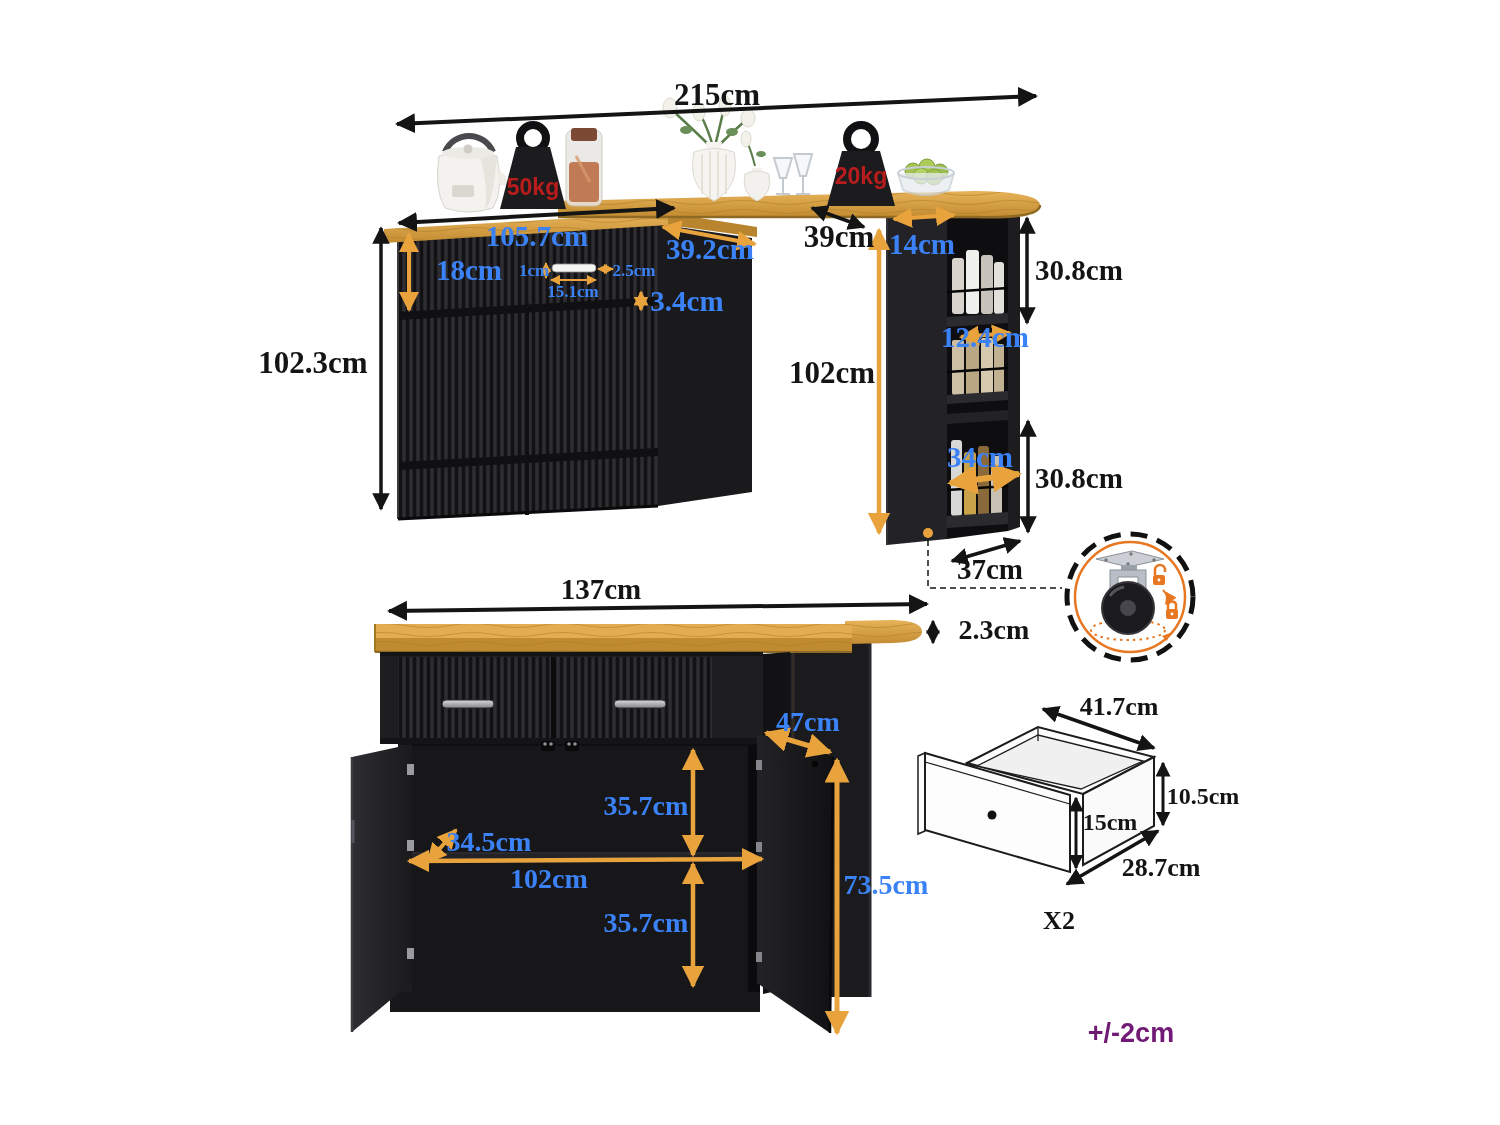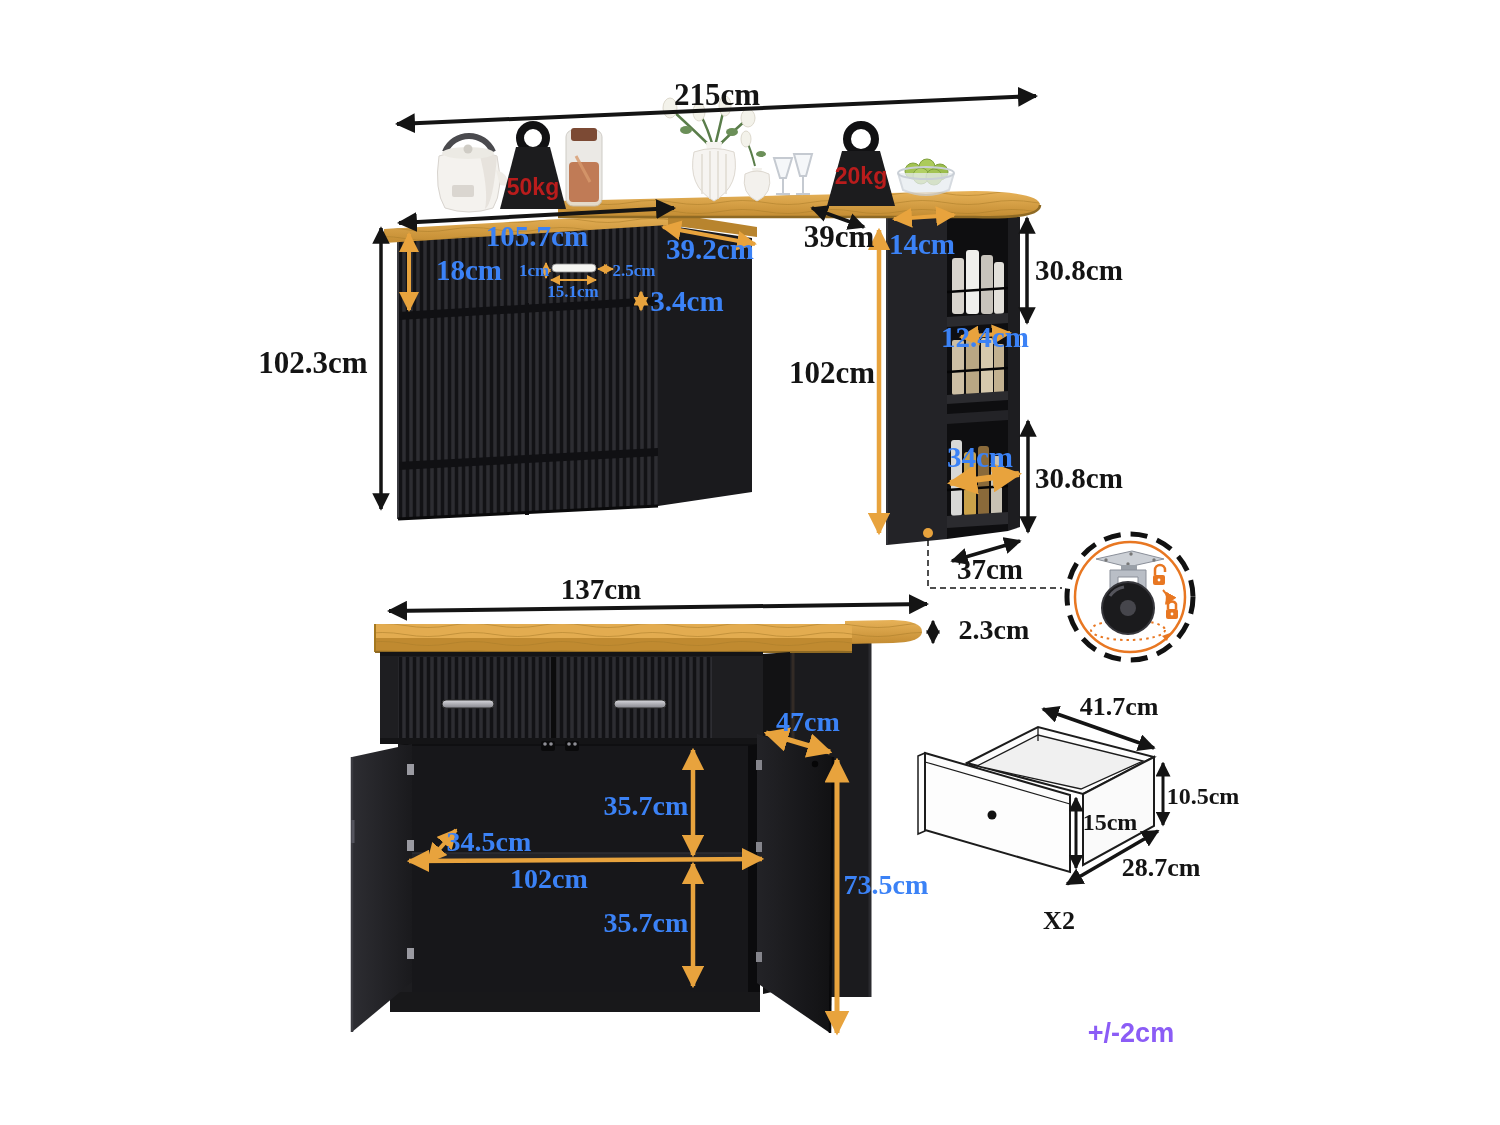--- a/index.html
+++ b/index.html
@@ -5,21 +5,21 @@
   html,body{margin:0;padding:0;background:#ffffff;}
   .canvas{position:relative;width:1500px;height:1125px;background:#ffffff;overflow:hidden;
           font-family:"Liberation Serif","DejaVu Serif",serif;text-decoration:underline;}
   .art{position:absolute;left:0;top:0;}
   .lbl{position:absolute;transform:translate(-50%,-50%);white-space:nowrap;font-weight:bold;line-height:1;}
   .lb{color:#141414;}
   .lo{color:#3b82f6;}
   .lw{color:#b91c1c;font-family:"Liberation Sans","DejaVu Sans",sans-serif;}
   .s17{font-size:17px;} .s21{font-size:24px;} .s23{font-size:23px;} .s24{font-size:24px;}
   .s26{font-size:26px;} .s28{font-size:28px;} .s29{font-size:29px;} .s30{font-size:31px;}
-  .sans{font-family:"Liberation Sans","DejaVu Sans",sans-serif;font-weight:600;font-size:27px;color:#8b5cf6;}
+  .sans{font-family:"Liberation Sans","DejaVu Sans",sans-serif;font-weight:600;font-size:27px;color:#701a75;}
 </style>
 </head>
 <body>
 
 <div class="canvas">
 
 <svg class="art" width="1500" height="1125" viewBox="0 0 1500 1125">
   <defs>
     <marker id="ab" viewBox="0 0 10 10" refX="9" refY="5" markerWidth="5" markerHeight="5" orient="auto-start-reverse">
       <path d="M0,0 L10,5 L0,10 z" fill="#141414"></path>

